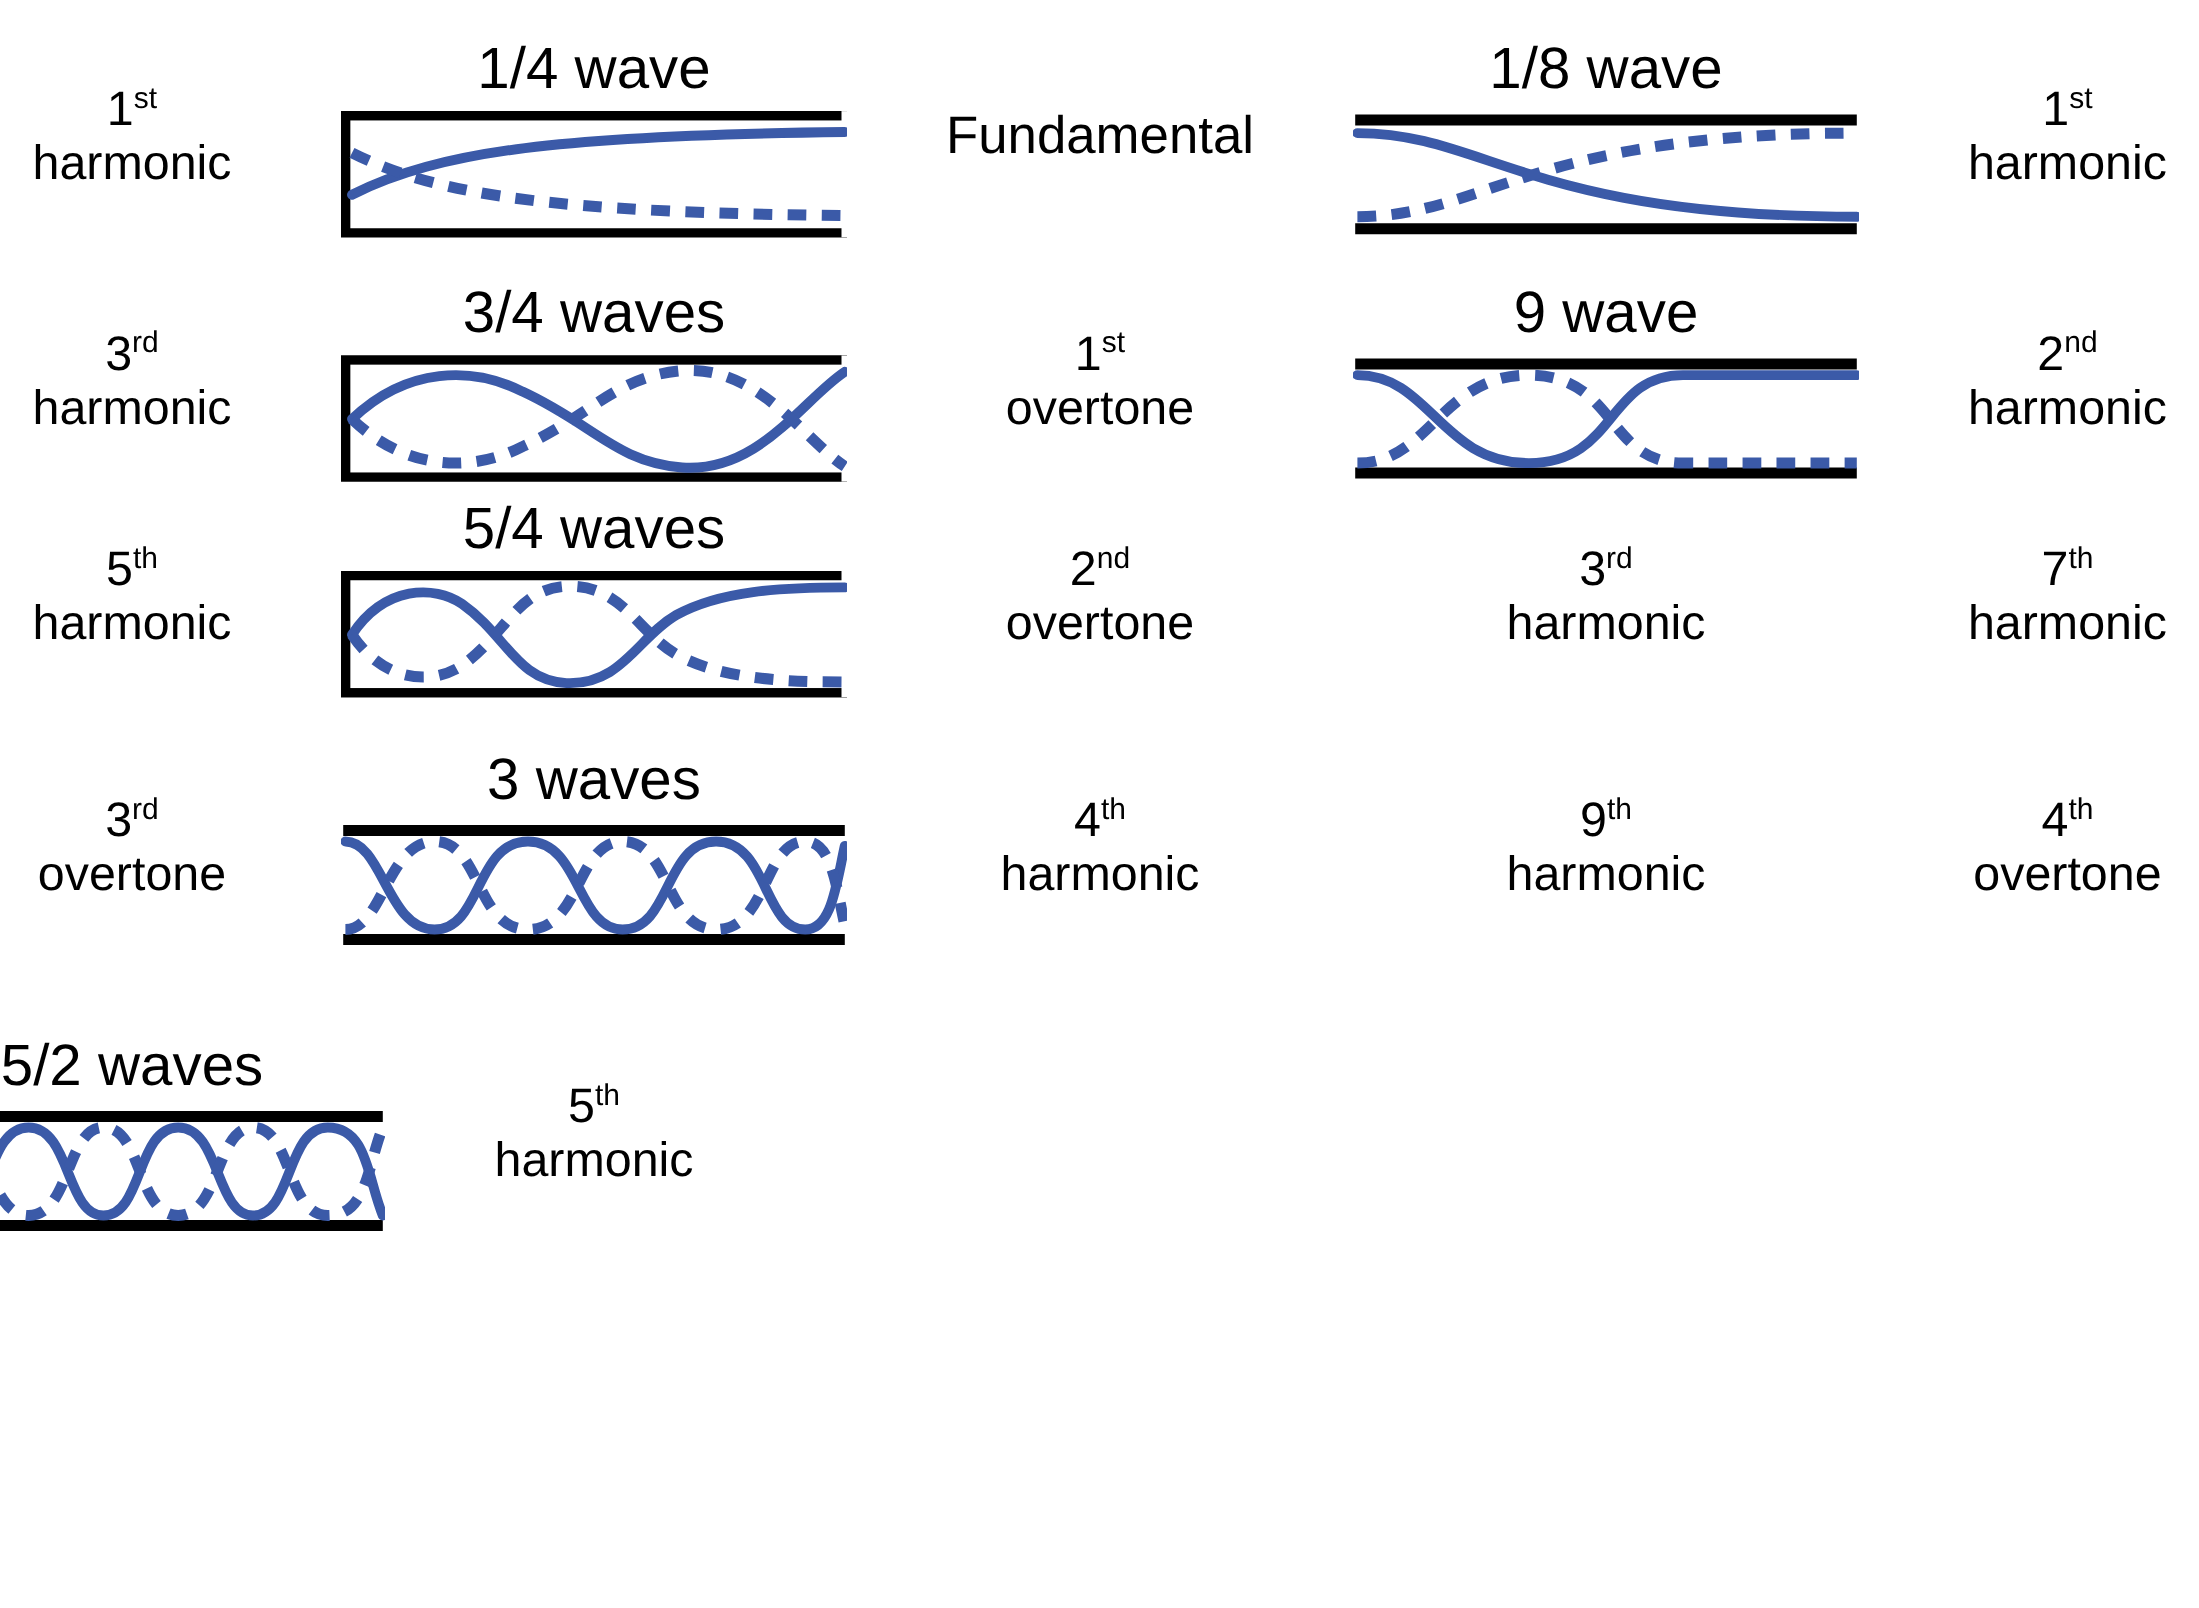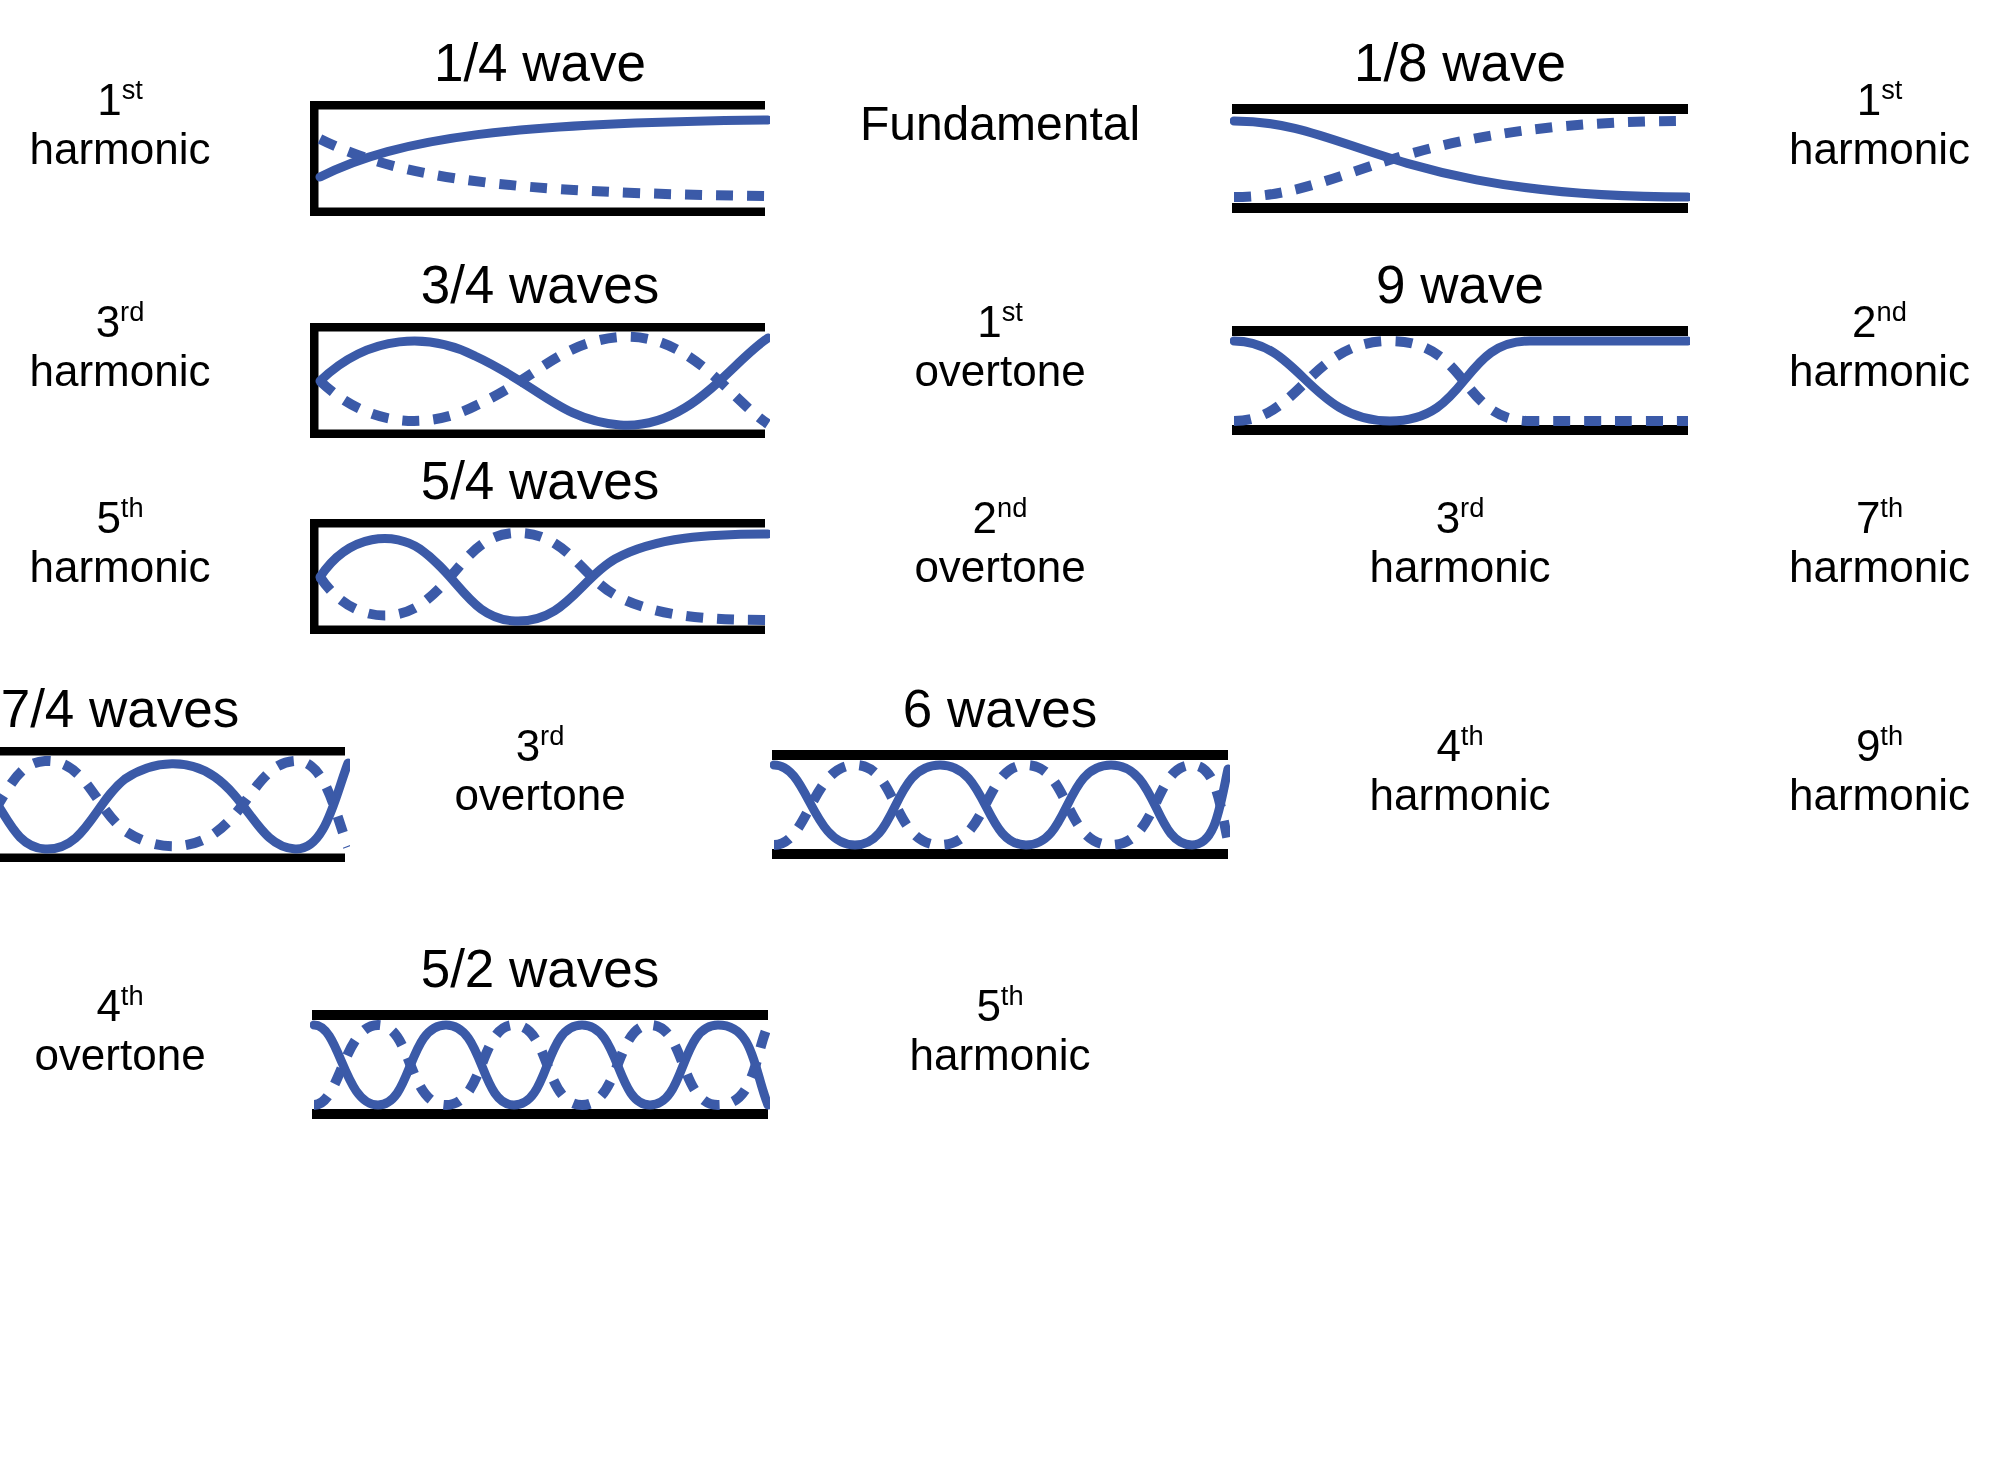--- a/index.html
+++ b/index.html
@@ -172,39 +172,28 @@
   <div class="row-label">
     <span>3</span><sup>rd</sup><br>
     <span>harmonic</span>
   </div>
 
   <div class="row-label">
     <span>7</span><sup>th</sup><br>
     <span>harmonic</span>
   </div>
 
-  <div class="panel">
-    <div class="wave-caption">7/4 waves</div>
-    <div class="pipe">
-      <svg width="460" height="115" viewBox="0 0 460 115">
-        <rect x="4" y="4" width="456" height="107" fill="none" stroke="#000" stroke-width="9"></rect>
-        <rect x="455" y="0" width="10" height="115" fill="#fff"></rect>
-        <path d="M10,58 C 30,14 65,14 85,30 C 115,55 120,100 155,102 C 195,104 205,55 235,32 C 265,12 300,12 325,30 C 360,55 370,100 405,102 C 435,104 445,50 458,16" fill="none" stroke="#3B5AA8" stroke-width="9" stroke-linecap="round"></path>
-        <path d="M10,58 C 30,102 65,102 85,86 C 115,61 120,16 155,14 C 195,12 205,61 235,84 C 265,104 300,104 325,86 C 360,61 370,16 405,14 C 435,12 445,66 458,100" fill="none" stroke="#3B5AA8" stroke-width="10" stroke-dasharray="17 14"></path>
-      </svg>
-    </div>
-  </div>
 
   <div class="center-label">
     <span>3</span><sup>rd</sup><br>
     <span>overtone</span>
   </div>
 
   <div class="panel">
-    <div class="wave-caption">6 waves</div>
+    <div class="wave-caption">3 waves</div>
     <div class="pipe">
       <svg width="460" height="115" viewBox="0 0 460 115">
         <line x1="2" y1="8" x2="458" y2="8" stroke="#000" stroke-width="10"></line>
         <line x1="2" y1="107" x2="458" y2="107" stroke="#000" stroke-width="10"></line>
         <path d="M4,18 C 38,18 42,98 85,98 C 128,98 122,18 170,18 C 218,18 214,98 256,98 C 300,98 294,18 341,18 C 388,18 384,98 422,98 C 446,98 450,58 458,22" fill="none" stroke="#3B5AA8" stroke-width="9" stroke-linecap="round"></path>
         <path d="M4,98 C 38,98 42,18 85,18 C 128,18 122,98 170,98 C 218,98 214,18 256,18 C 300,18 294,98 341,98 C 388,98 384,18 422,18 C 446,18 450,58 458,94" fill="none" stroke="#3B5AA8" stroke-width="10" stroke-dasharray="17 14"></path>
       </svg>
     </div>
   </div>
 

